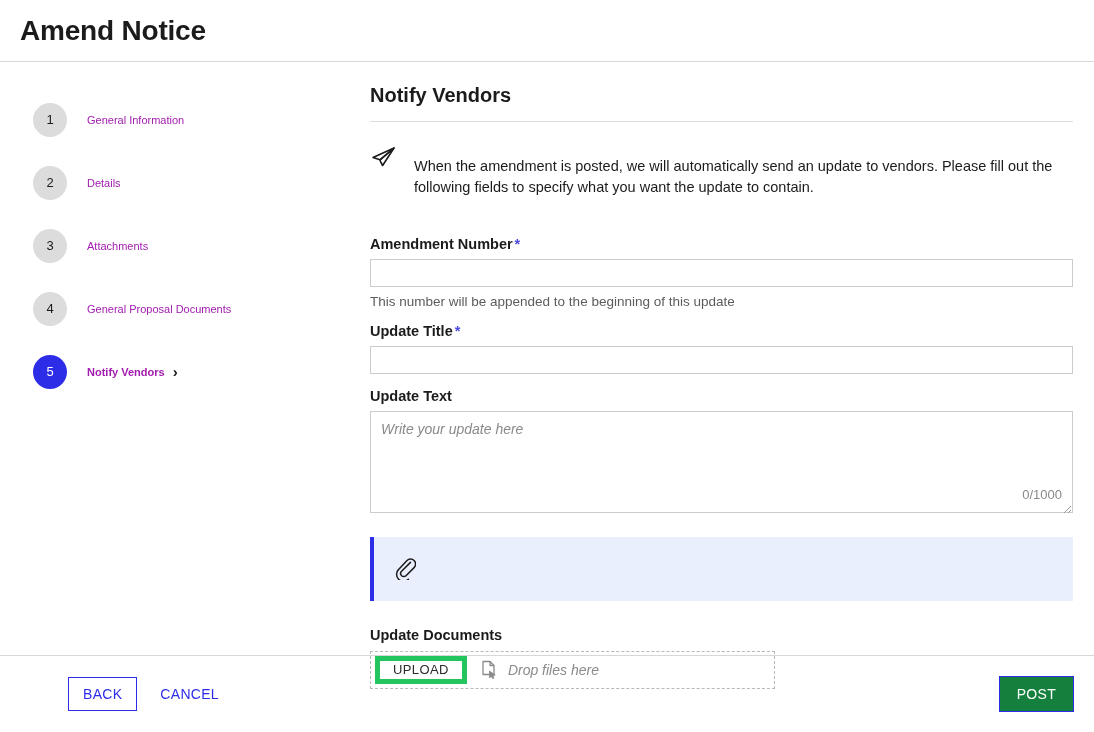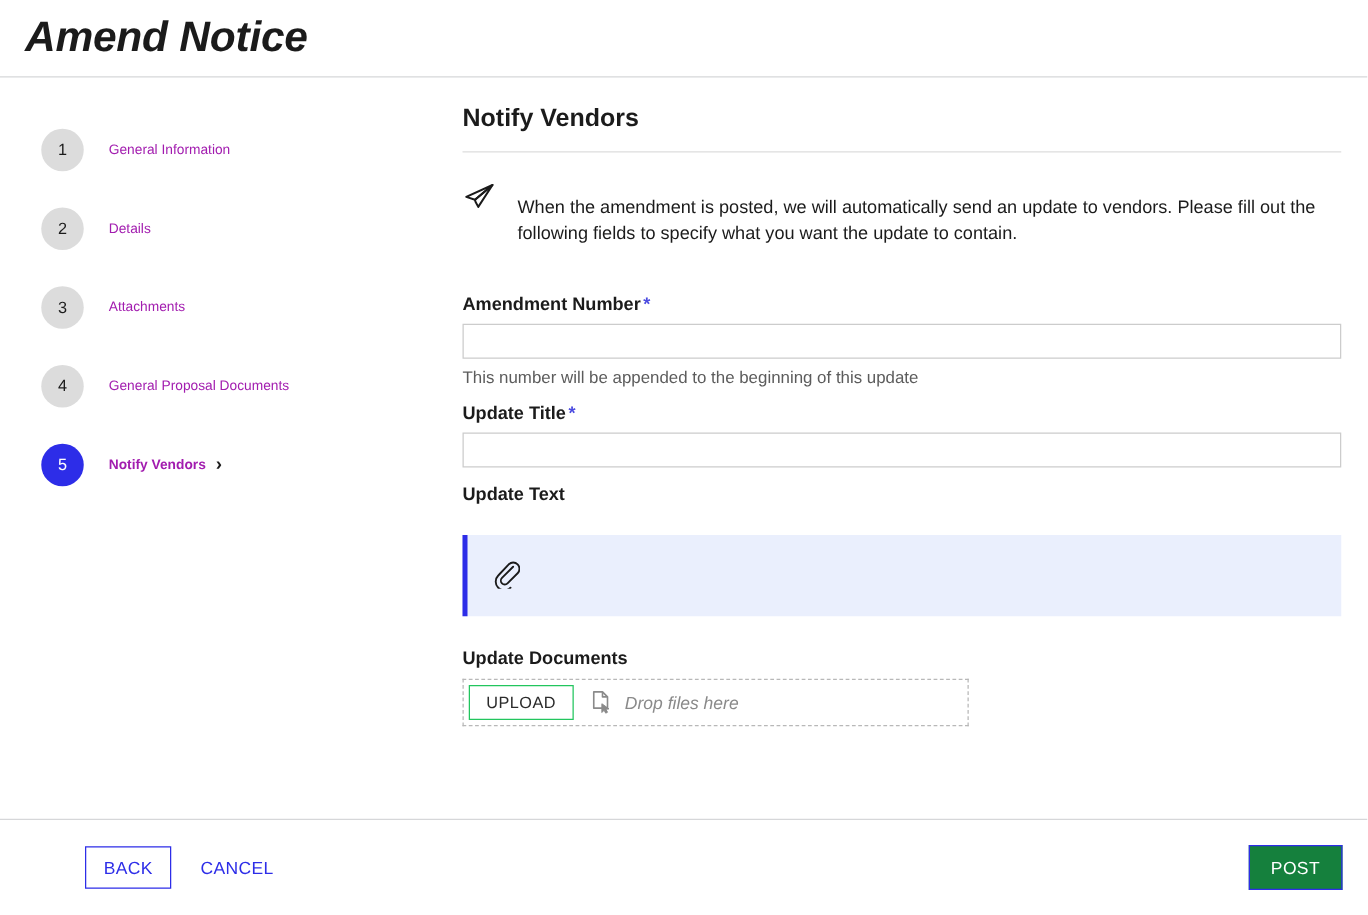--- a/index.html
+++ b/index.html
@@ -20,25 +20,24 @@
   
   .page-header {
     height: 62px;
     border-bottom: 1px solid #d6d7d9;
     display: flex;
     align-items: center;
     padding: 0 20px;
   }
   .page-header h1 {
     margin: 0;
-    font-size: 34px;
+    font-size: 28px;
     font-weight: bold;
     letter-spacing: -0.2px;
     color: #1b1b1b;
-    font-style: italic;
   }
 
   
   .body-wrap {
     display: flex;
     height: 593px;
     align-items: flex-start;
   }
 
   
@@ -226,21 +225,21 @@
     height: 38px;
     border: 1px dashed #b8b8b8;
     display: flex;
     align-items: center;
     padding: 0;
   }
   .upload-btn {
     margin: 0 0 0 4px;
     height: 28px;
     padding: 0 13px;
-    border: 1px solid #22c55e;
+    border: 5px solid #22c55e;
     background: #fff;
     font-family: "Liberation Sans", sans-serif;
     font-size: 13px;
     letter-spacing: 0.4px;
     color: #2b2b2b;
     cursor: pointer;
   }
   .drop-icon {
     margin-left: 14px;
     width: 18px;
@@ -371,20 +370,30 @@
       <label class="field-label">
         <span>Update Title</span><span class="req">*</span>
       </label>
       <input class="text-input" type="text" value="" style="">
     </div>
 
     <div>
       <label class="field-label">
         <span>Update Text</span>
       </label>
+      <div class="ta-wrap">
+        <textarea class="ta" placeholder="Write your update here" style=""></textarea>
+        <span class="ta-counter">0/1000</span>
+        <span class="ta-grip">
+          <svg width="12" height="12" viewBox="0 0 12 12" stroke="#9a9a9a" stroke-width="1">
+            <line x1="11" y1="4" x2="4" y2="11"></line>
+            <line x1="11" y1="8" x2="8" y2="11"></line>
+          </svg>
+        </span>
+      </div>
     </div>
 
     <div class="banner">
       <span class="banner-icon">
         <svg width="21" height="24" viewBox="0 0 21 24" fill="none" stroke="#1b1b1b" stroke-width="1.5" stroke-linecap="round" stroke-linejoin="round">
           <path d="M15.5 6.4 L6.6 15.3 a3.1 3.1 0 0 0 4.4 4.4 l8.1-8.1 a5 5 0 0 0-7.1-7.1 L3.6 13.4 a6.9 6.9 0 0 0 9.8 9.8"></path>
         </svg>
       </span>
     </div>
 

